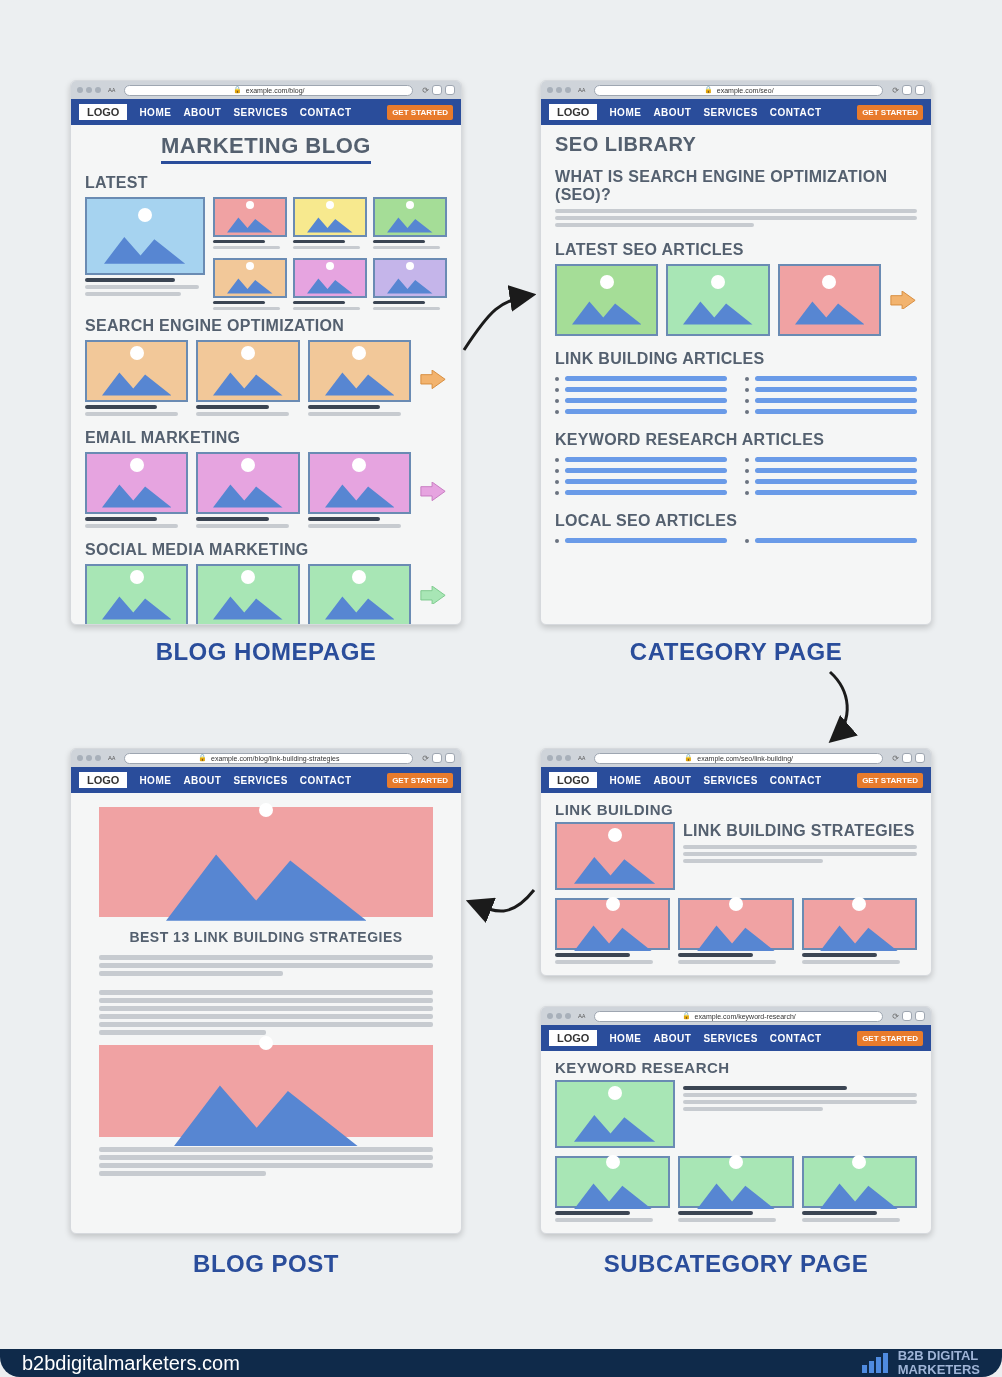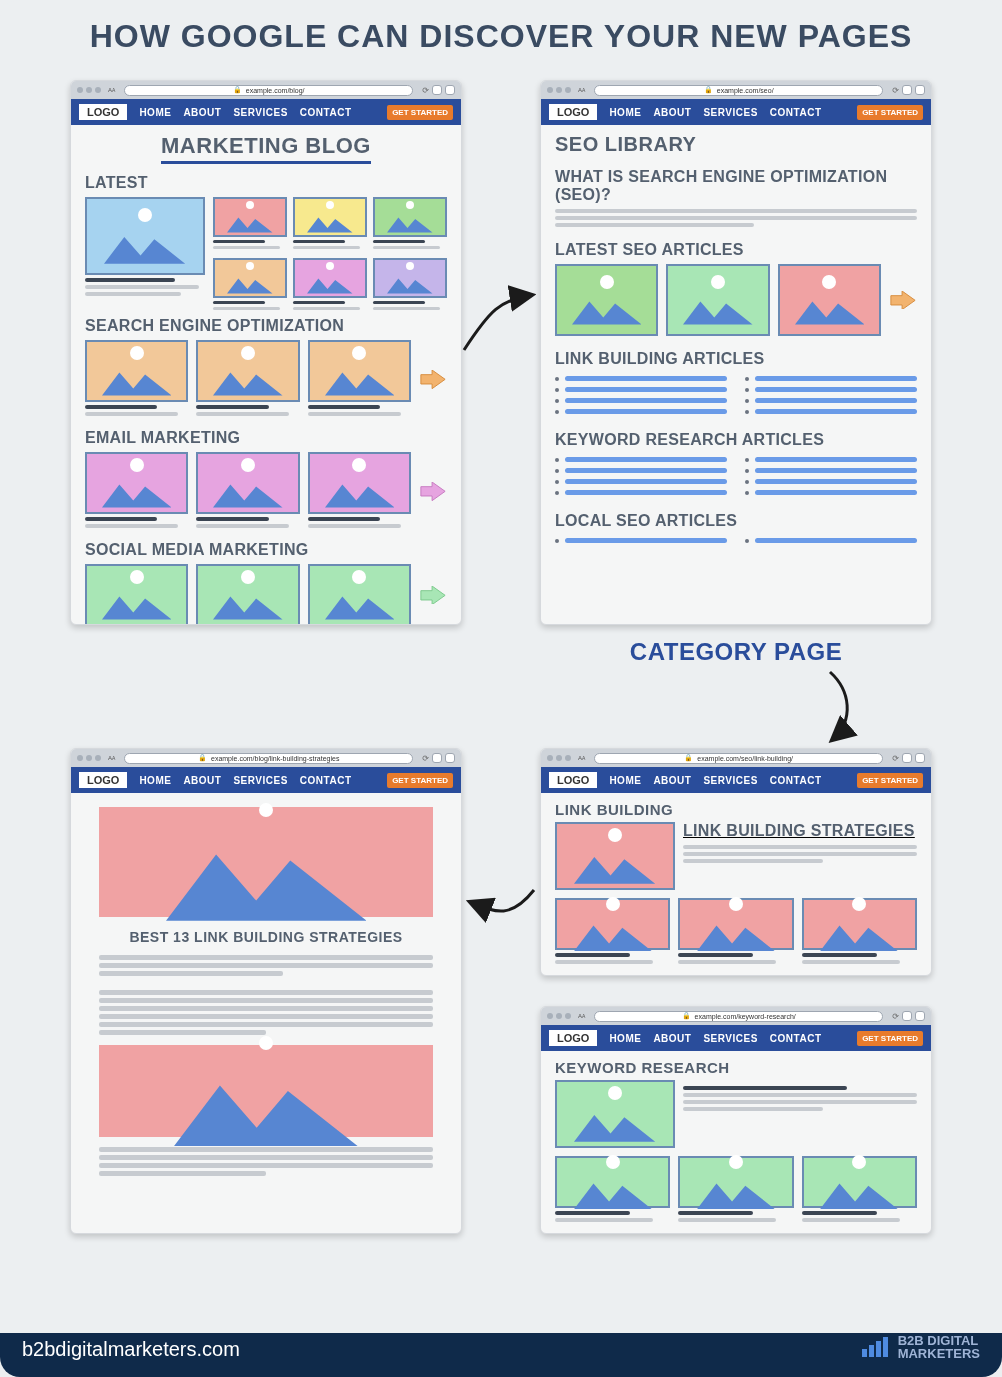--- a/index.html
+++ b/index.html
@@ -51,37 +51,36 @@
   .nextarrow{width:28px;align-self:center;}
   .nextarrow svg{display:block;width:100%;}
   .bullets{display:grid;grid-template-columns:1fr 1fr;column-gap:18px;}
   .bul{display:flex;align-items:center;gap:6px;margin:3px 0;}
   .bul .d{width:4px;height:4px;border-radius:50%;background:#6b7380;}
   .bul .l{flex:1;height:5px;border-radius:3px;background:var(--linkblue);}
   .caption{position:absolute;width:100%;text-align:center;font-size:24px;font-weight:800;color:var(--blue);letter-spacing:.5px;}
   
   .flowarrow{position:absolute;}
   
-  .footer{position:absolute;left:0;right:0;bottom:0;height:44px;background:#0f2a4a;color:#fff;display:flex;align-items:flex-end;padding:16px 22px;font-size:20px;}
+  .footer{position:absolute;left:0;right:0;bottom:0;height:28px;background:#0f2a4a;color:#fff;display:flex;align-items:center;padding:0 22px;font-size:20px;}
   .footer .brand{margin-left:auto;display:flex;align-items:center;gap:10px;color:#9fb4d6;font-weight:700;font-size:13px;}
   .footer .brand .bars{display:flex;align-items:flex-end;gap:2px;}
   .footer .brand .bars span{width:5px;background:#4f8be0;display:inline-block;}
   .footer .brand .bars span:nth-child(1){height:8px;}
   .footer .brand .bars span:nth-child(2){height:12px;}
   .footer .brand .bars span:nth-child(3){height:16px;}
   .footer .brand .bars span:nth-child(4){height:20px;}
   .underline{border-bottom:3px solid var(--blue);display:inline-block;padding-bottom:2px;margin:0 auto;}
   .grey-lines .line{height:5px;}
 </style>
 </head>
 <body>
 
 <div class="canvas">
 
-  <div class="main-title">HOW GOOGLE CAN DISCOVER YOUR NEW PAGES</div>
 
   <div class="wf" style="left:70px;top:80px;width:392px;height:545px;">
     <div class="chrome">
       <span class="dot"></span>
         <span class="dot"></span>
         <span class="dot"></span>
       <span style="font-size:6px;color:#555;margin-left:4px;">A<span style="font-size:5px;">A</span></span>
       <div class="addr">
           <span class="lock">🔒</span>
           <span class="url">example.com/blog/</span>
@@ -314,20 +313,21 @@
             </div>
           </div>
         <div class="nextarrow">
             <svg viewBox="0 0 30 20">
               <path d="M2 5 h12 v-5 l14 10 -14 10 v-5 h-12 z" fill="#a8e6b5" stroke="#7ac88a"></path>
             </svg>
           </div>
       </div>
     </div>
   </div>
+  <div class="caption" style="left:70px;top:638px;width:392px;">BLOG HOMEPAGE</div>
 
   <div class="wf" style="left:540px;top:80px;width:392px;height:545px;">
     <div class="chrome">
       <span class="dot"></span>
         <span class="dot"></span>
         <span class="dot"></span>
       <span style="font-size:6px;color:#555;margin-left:4px;">A<span style="font-size:5px;">A</span></span>
       <div class="addr">
           <span class="lock">🔒</span>
           <span class="url">example.com/seo/</span>
@@ -505,21 +505,21 @@
         <div style="width:120px;">
             <div class="thumb" style="background:var(--coral);height:68px;">
               <div class="sun"></div>
               <div class="mt">
                 <svg viewBox="0 0 100 45">
                   <path d="M0 45 L25 12 L45 35 L62 15 L100 45 Z" fill="#5786d2"></path>
                 </svg>
               </div>
             </div>
           </div>
-        <div style="flex:1;text-decoration:underline;">
+        <div style="flex:1;">
           <div class="sectitle" style="margin-top:0;">LINK BUILDING STRATEGIES</div>
           <div class="line" style="width:100%;"></div>
             <div class="line" style="width:100%;"></div>
             <div class="line" style="width:60%;"></div>
         </div>
       </div>
       <div class="row" style="margin-top:8px;">
         <div style="flex:1;">
             <div class="thumb" style="background:var(--coral);height:52px;">
               <div class="sun"></div>
@@ -635,20 +635,21 @@
                   <path d="M0 45 L25 12 L45 35 L62 15 L100 45 Z" fill="#5786d2"></path>
                 </svg>
               </div>
             </div>
             <div class="line dark" style="width:65%;"></div>
             <div class="line" style="width:85%;"></div>
           </div>
       </div>
     </div>
   </div>
+  <div class="caption" style="left:540px;top:1250px;width:392px;">SUBCATEGORY PAGE</div>
 
   <div class="wf" style="left:70px;top:748px;width:392px;height:486px;">
     <div class="chrome">
       <span class="dot"></span>
         <span class="dot"></span>
         <span class="dot"></span>
       <span style="font-size:6px;color:#555;margin-left:4px;">A<span style="font-size:5px;">A</span></span>
       <div class="addr">
           <span class="lock">🔒</span>
           <span class="url">example.com/blog/link-building-strategies</span>
@@ -696,20 +697,21 @@
           </div>
       </div>
       <div class="grey-lines" style="margin-top:10px;">
         <div class="line" style="width:100%;"></div>
           <div class="line" style="width:100%;"></div>
           <div class="line" style="width:100%;"></div>
           <div class="line" style="width:50%;"></div>
       </div>
     </div>
   </div>
+  <div class="caption" style="left:70px;top:1250px;width:392px;">BLOG POST</div>
 
   <svg class="flowarrow" style="left:0;top:0;width:1002px;height:1330px;pointer-events:none;">
     <defs>
       <marker id="arr" viewBox="0 0 12 12" refX="10" refY="6" markerWidth="9" markerHeight="9" orient="auto-start-reverse">
         <path d="M0 0 L12 6 L0 12 Z" fill="#1b1b1b"></path>
       </marker>
     </defs>
 
     <path d="M 464 350 C 490 310, 500 300, 532 295" stroke="#1b1b1b" stroke-width="3" fill="none" marker-end="url(#arr)"></path>
 

